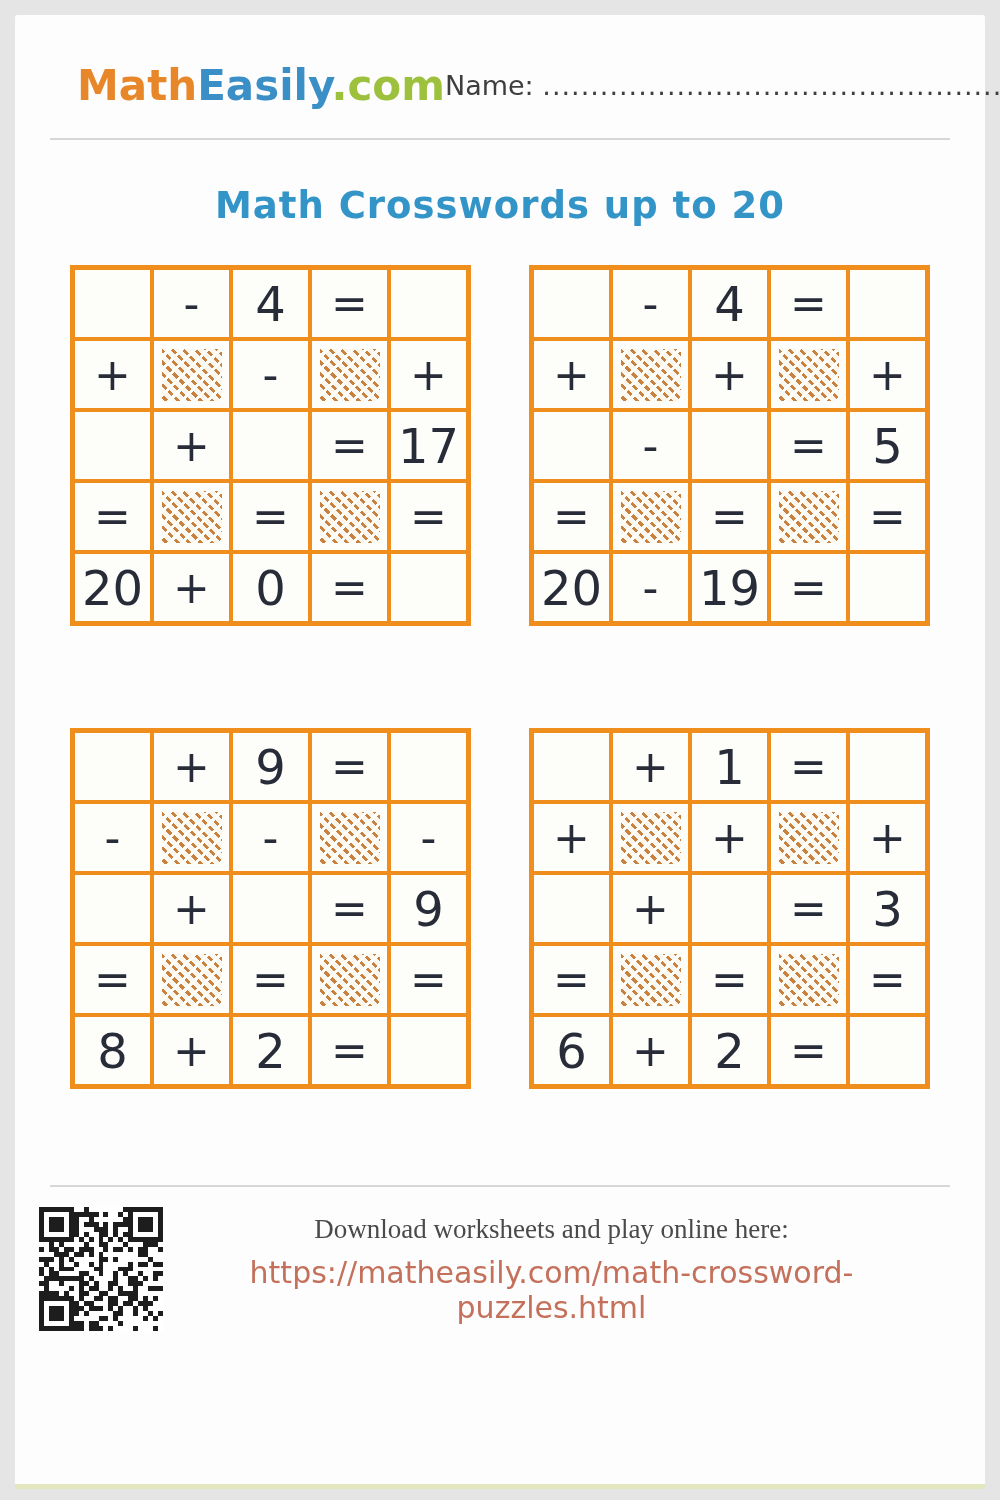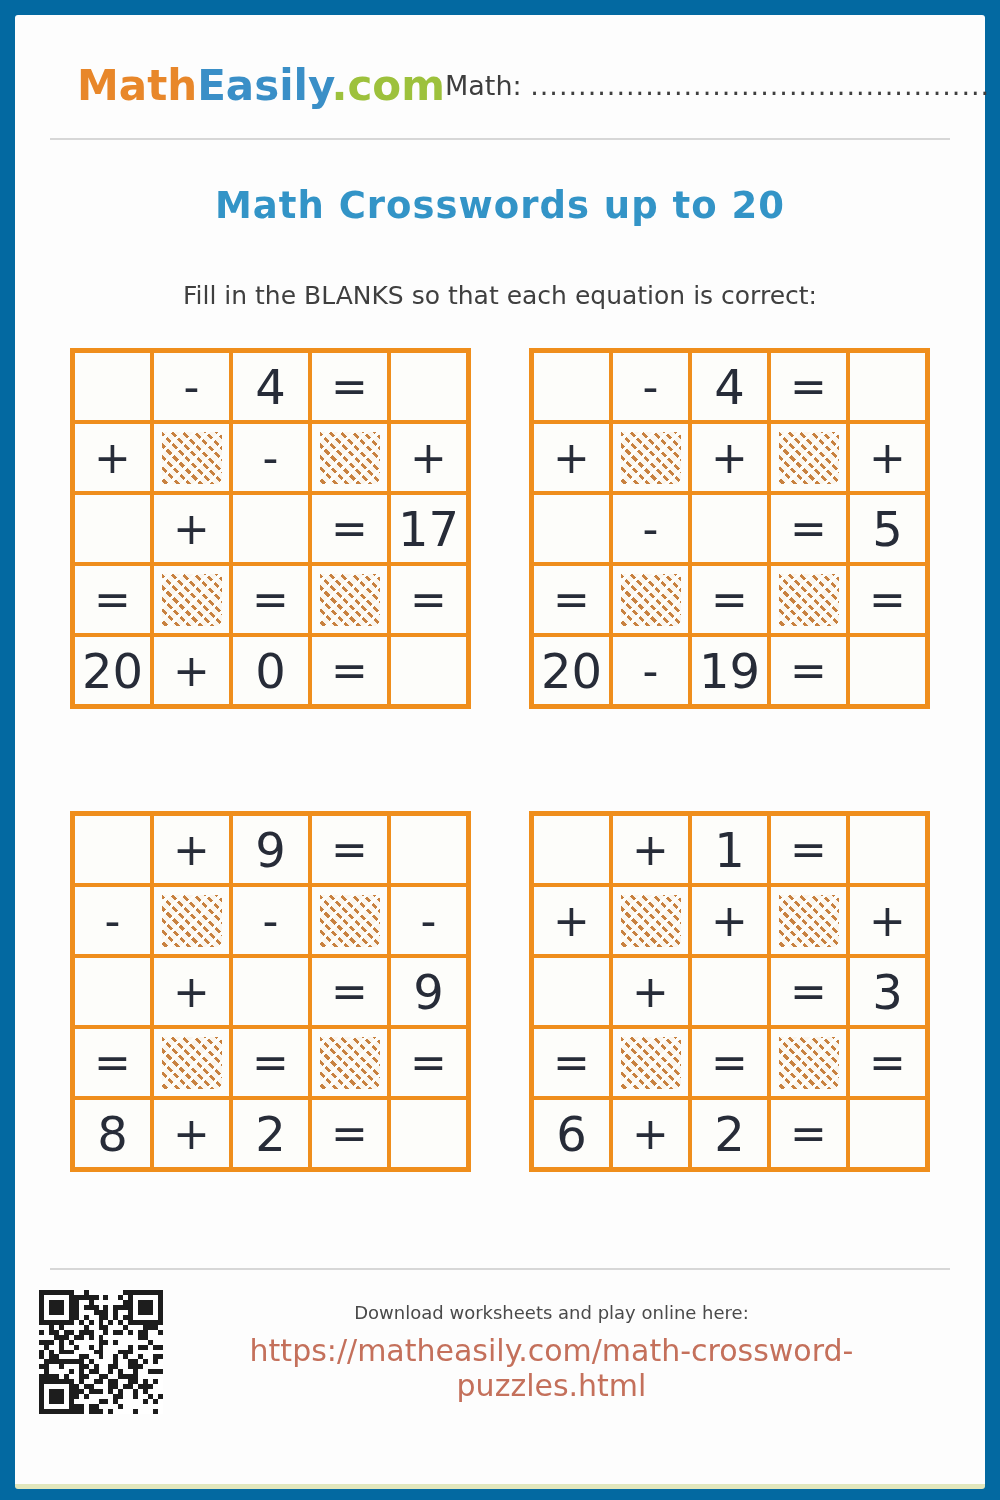--- a/index.html
+++ b/index.html
@@ -1,17 +1,17 @@
 <!DOCTYPE html>
 <html><head>
 <meta charset="utf-8">
 <style>
   html,body{margin:0;padding:0;}
   body{width:1000px;height:1500px;overflow:hidden;font-family:"DejaVu Sans","Liberation Sans",sans-serif;}
-  .frame{box-sizing:border-box;width:1000px;height:1500px;background:#0369a1;padding:15px 15px 11px 15px;}
+  .frame{box-sizing:border-box;width:1000px;height:1500px;background:#e5e5e5;padding:15px 15px 11px 15px;}
   .page{box-sizing:border-box;width:100%;height:100%;background:#fdfdfd;border-radius:3px;
         border-bottom:5px solid #e2e7bd;display:flex;flex-direction:column;}
   
   .header{display:flex;justify-content:space-between;align-items:center;padding:46px 52px 0 62px;}
   .logo{font-size:42px;font-weight:bold;letter-spacing:0px;white-space:nowrap;}
   .lg-orange{color:#e8872a;}
   .lg-blue{color:#3a8fc7;}
   .lg-green{color:#9dc13c;}
   .name-line{font-size:27px;color:#3e3e3e;white-space:nowrap;}
   .name-dots{letter-spacing:1px;color:#3e3e3e;}
@@ -28,42 +28,41 @@
   .cell.op{font-size:44px;}
   .hatch-pattern{display:block;width:60px;height:52px;background-color:#fbf6ee;
     background-image:
       repeating-linear-gradient(-45deg,#fdfdfa 0 3px,rgba(253,253,250,0) 3px 9px),
       repeating-linear-gradient(45deg,rgba(200,129,63,0) 0 2px,#c8813f 2px 5px,rgba(200,129,63,0) 5px 8px);}
   
   .footer-rule{margin-top:96px;}
   .footer{display:flex;align-items:center;padding:20px 45px 0 24px;}
   .qr{width:124px;height:124px;flex:0 0 auto;}
   .footer-text{flex:1;text-align:center;}
-  .footer-line{margin:0 0 10px 0;font-size:18px;color:#4a4a4a;}
+  .footer-line{margin:0 0 10px 0;font-size:27px;color:#4a4a4a;font-family:Liberation Serif, serif;}
   .footer-link{font-size:30px;color:#c4705b;text-decoration:none;}
 </style>
 </head>
 <body>
 
 <div class="frame">
   <div class="page">
 
     <div class="header">
       <div class="logo"><span class="lg-orange">Math</span><span class="lg-blue">Easily</span><span class="lg-green">.com</span></div>
       <div class="name-line">
-        <span>Math:</span>
+        <span>Name:</span>
         <span class="name-dots">................................................</span>
       </div>
     </div>
 
     <hr class="rule">
 
     <h1 class="title">Math Crosswords up to 20</h1>
 
-    <p class="instruction">Fill in the BLANKS so that each equation is correct:</p>
 
     <div class="grids">
       <div class="grid">
           <div class="cell"></div>
           <div class="cell op">-</div>
           <div class="cell">4</div>
           <div class="cell op">=</div>
           <div class="cell"></div>
           <div class="cell op">+</div>
           <div class="cell">

